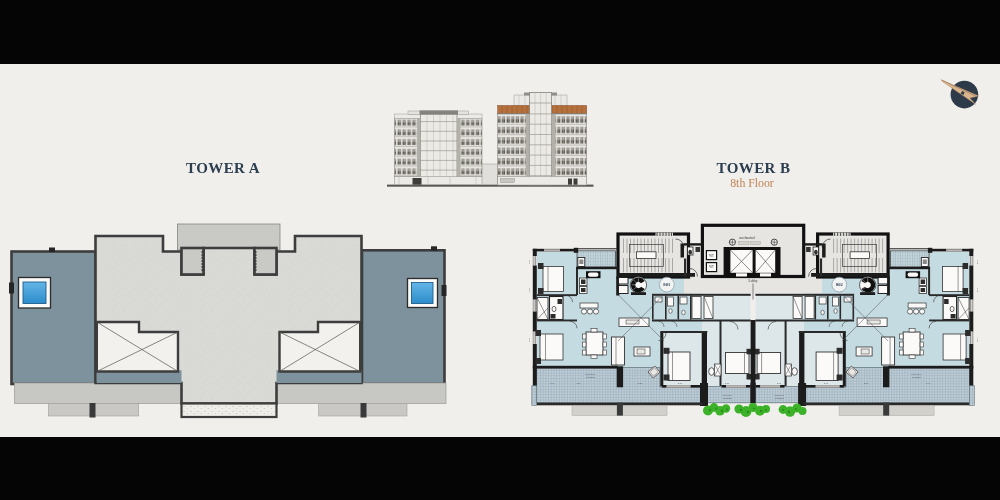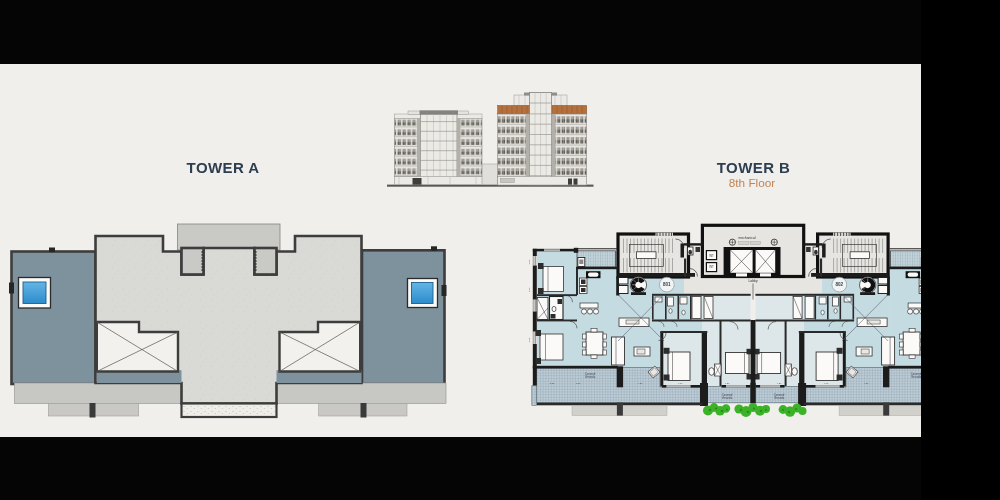--- a/index.html
+++ b/index.html
@@ -1,15 +1,15 @@
 <!DOCTYPE html>
 <html><head><meta charset="utf-8"><title>Floor Plan</title>
 <style>
 html,body{margin:0;padding:0;background:#000;}
-#stage{position:relative;width:921px;height:500px;overflow:hidden;background:#ffffff;font-family:Liberation Sans, sans-serif;}
+#stage{position:relative;width:1000px;height:500px;overflow:hidden;background:#ffffff;font-family:Liberation Serif, serif;}
 </style></head>
 <body>
 <div id="stage">
 <svg width="1000" height="500" viewBox="0 0 1000 500">
 <defs>
 <linearGradient id="sky" x1="0" y1="0" x2="0" y2="1">
  <stop offset="0" stop-color="#64b5e6"></stop>
           <stop offset="1" stop-color="#2c8ccb"></stop>
 </linearGradient>
 <pattern id="speck" width="11" height="11" patternUnits="userSpaceOnUse">

